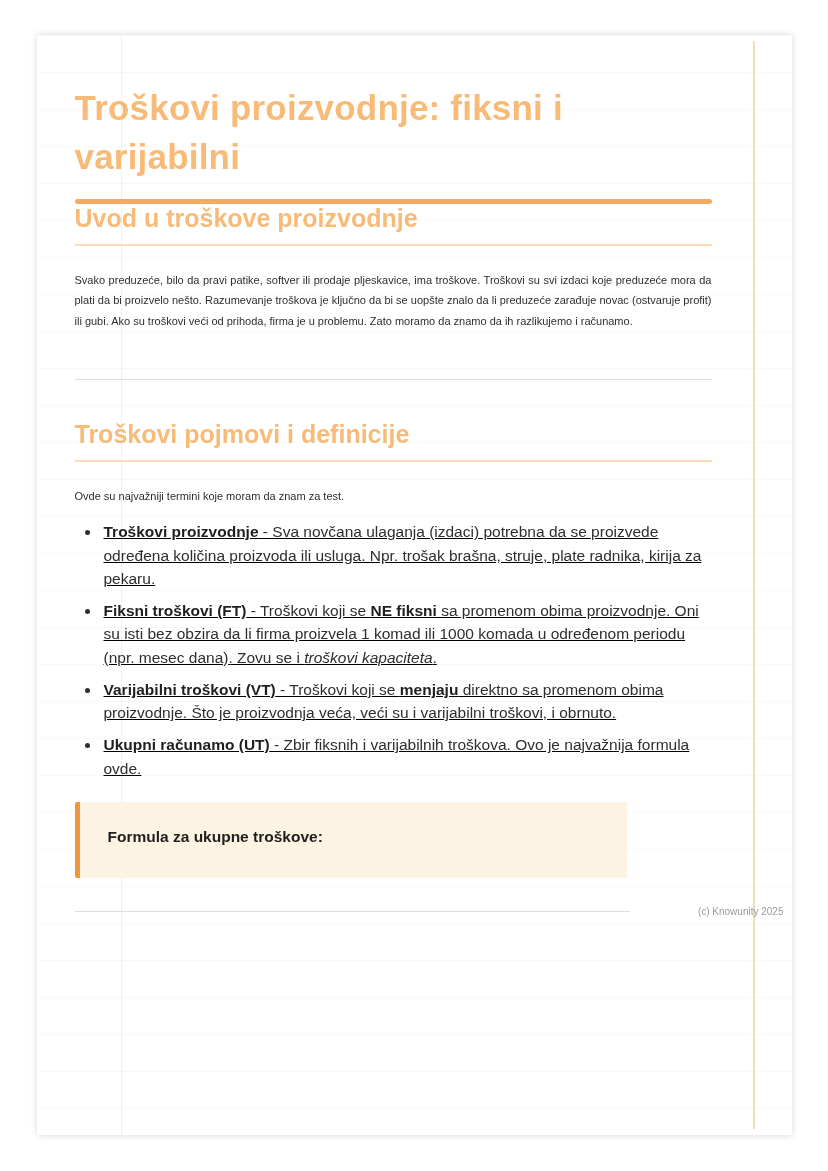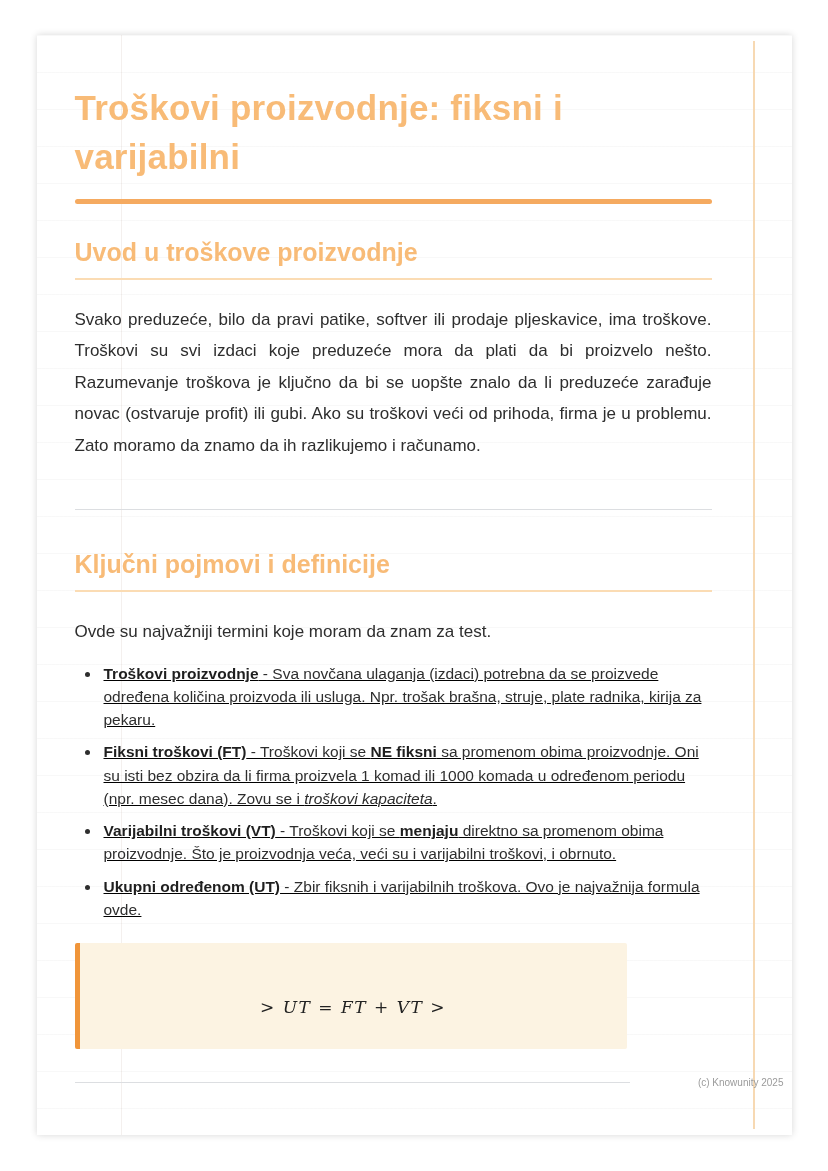--- a/index.html
+++ b/index.html
@@ -31,26 +31,26 @@
     position:absolute; top:6px; bottom:6px; right:37px; width:2px;
     background:#F7D9B3;
   }
   .content { position:relative; padding:0 80px 0 38px; }
   h1 {
     margin:0; font-size:35px; font-weight:bold; line-height:1.4;
     color:#F8BB77; letter-spacing:0.2px;
   }
   .title-rule { height:5px; background:#F5AA60; margin-top:18px; border-radius:3px; }
   section { display:block; }
-  .section-uvod { margin-top:34px; }
+  .section-uvod { }
   .section-pojmovi { margin-top:40px; }
   h2 { margin:0; font-size:25px; font-weight:bold; color:#F8BB77; }
   .h2-rule { height:2px; background:#FBDCB4; margin-top:11px; }
   .body-par {
-    margin:24px 0 0; font-size:17px; line-height:1.85;
+    margin:24px 0 0; font-size:11px; line-height:1.85;
     color:#2E2E2E; text-align:justify;
   }
   .intro { text-align:left; }
   .divider { height:1px; background:#DCDEE1; margin-top:48px; }
   ul.defs { margin:14px 0 0; padding:0 0 0 26px;text-decoration:underline; }
   ul.defs li {
     font-size:15.5px; line-height:1.5; color:#2E2E2E;
     margin-top:9px; padding-left:3px;
   }
   .b { font-weight:bold; color:#1F1F1F; }
@@ -90,41 +90,41 @@
 
     <section class="section-uvod">
       <h2>Uvod u troškove proizvodnje</h2>
       <div class="h2-rule"></div>
       <p class="body-par">Svako preduzeće, bilo da pravi patike, softver ili prodaje pljeskavice, ima troškove. Troškovi su svi izdaci koje preduzeće mora da plati da bi proizvelo nešto. Razumevanje troškova je ključno da bi se uopšte znalo da li preduzeće zarađuje novac (ostvaruje profit) ili gubi. Ako su troškovi veći od prihoda, firma je u problemu. Zato moramo da znamo da ih razlikujemo i računamo.</p>
     </section>
 
     <div class="divider"></div>
 
     <section class="section-pojmovi">
-      <h2>Ključni pojmovi i definicije</h2>
+      <h2>Troškovi pojmovi i definicije</h2>
       <div class="h2-rule"></div>
       <p class="body-par intro">Ovde su najvažniji termini koje moram da znam za test.</p>
 
       <ul class="defs">
         <li>
           <span class="b">Troškovi proizvodnje</span><span> - Sva novčana ulaganja (izdaci) potrebna da se proizvede određena količina proizvoda ili usluga. Npr. trošak brašna, struje, plate radnika, kirija za pekaru.</span>
         </li>
         <li>
           <span class="b">Fiksni troškovi (FT)</span><span> - Troškovi koji se </span><span class="b">NE fiksni</span><span> sa promenom obima proizvodnje. Oni su isti bez obzira da li firma proizvela 1 komad ili 1000 komada u određenom periodu (npr. mesec dana). Zovu se i </span><span class="i">troškovi kapaciteta</span><span>.</span>
         </li>
         <li>
           <span class="b">Varijabilni troškovi (VT)</span><span> - Troškovi koji se </span><span class="b">menjaju</span><span> direktno sa promenom obima proizvodnje. Što je proizvodnja veća, veći su i varijabilni troškovi, i obrnuto.</span>
         </li>
         <li>
-          <span class="b">Ukupni određenom (UT)</span><span> - Zbir fiksnih i varijabilnih troškova. Ovo je najvažnija formula ovde.</span>
+          <span class="b">Ukupni računamo (UT)</span><span> - Zbir fiksnih i varijabilnih troškova. Ovo je najvažnija formula ovde.</span>
         </li>
       </ul>
 
       <div class="callout">
-        <p class="formula">&gt; UT = FT + VT &gt;</p>
+        <p class="callout-heading">Formula za ukupne troškove:</p>
       </div>
     </section>
 
   </div>
 
   <div class="footer-row">
     <div class="line"></div>
     <span class="footer-text">(c) Knowunity 2025</span>
   </div>
 </div>

